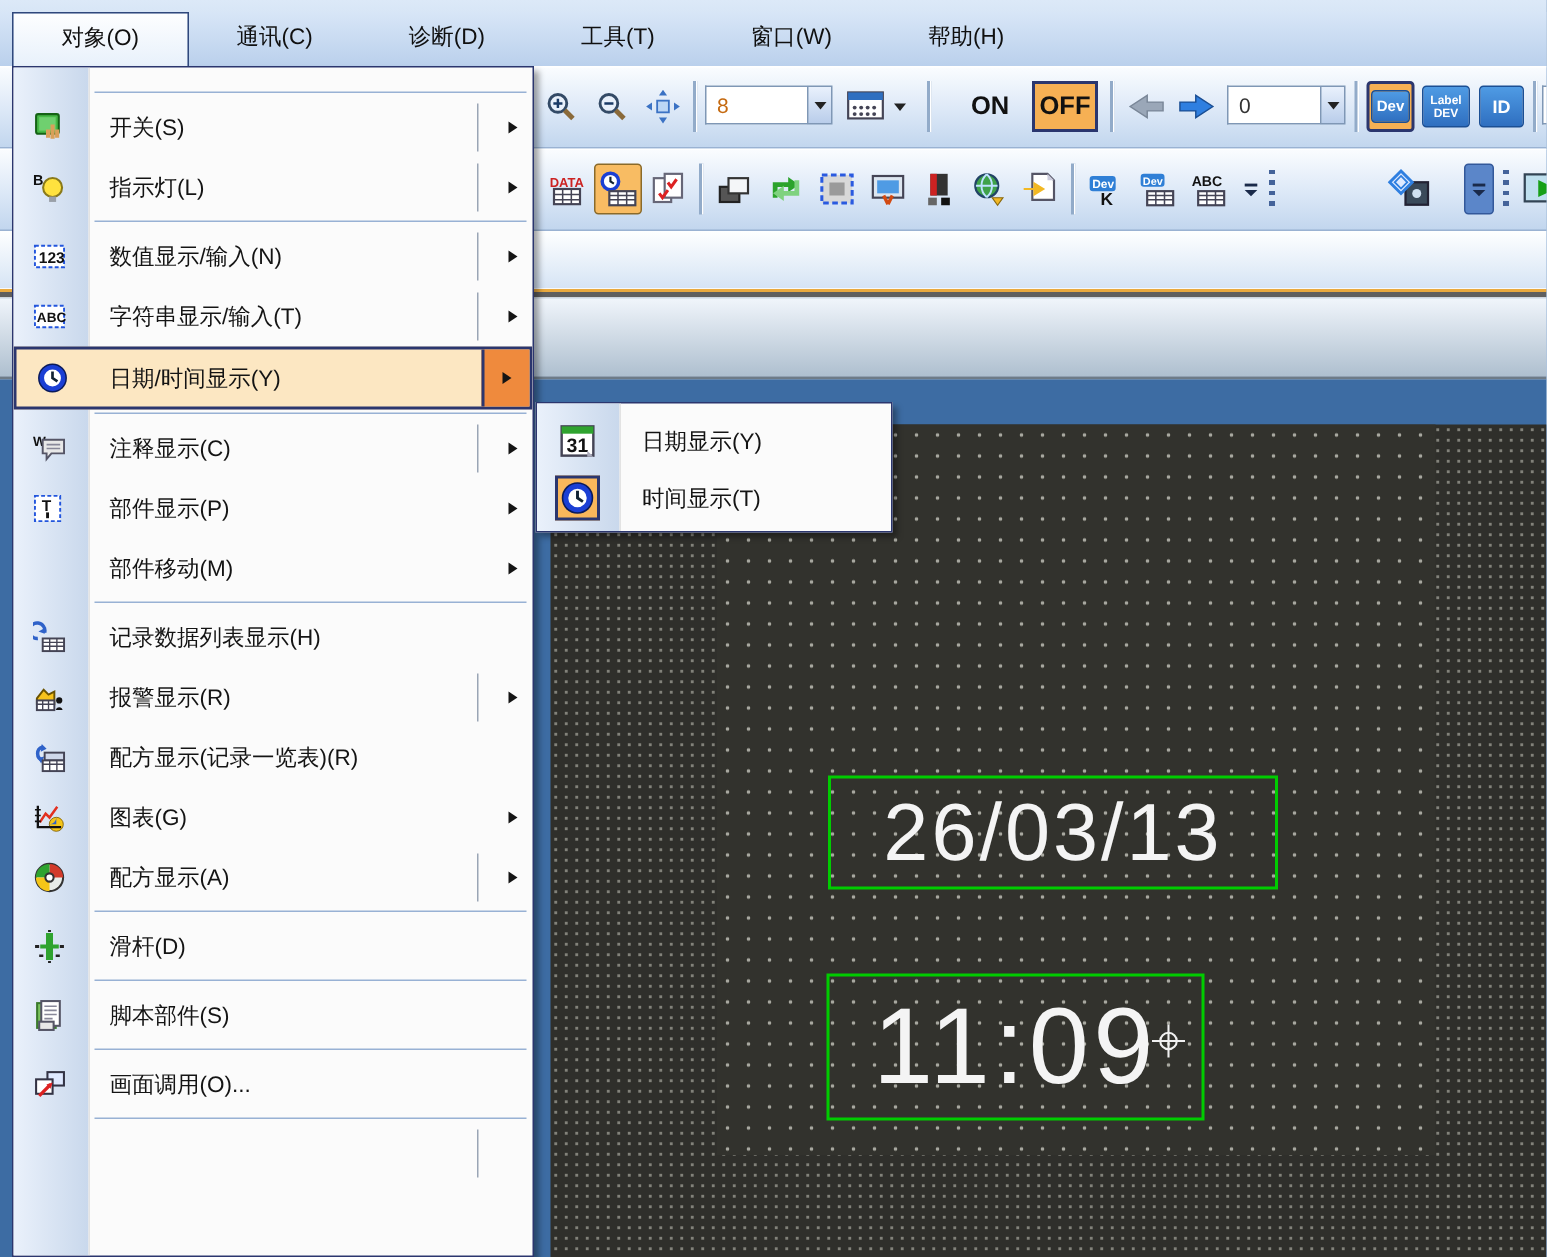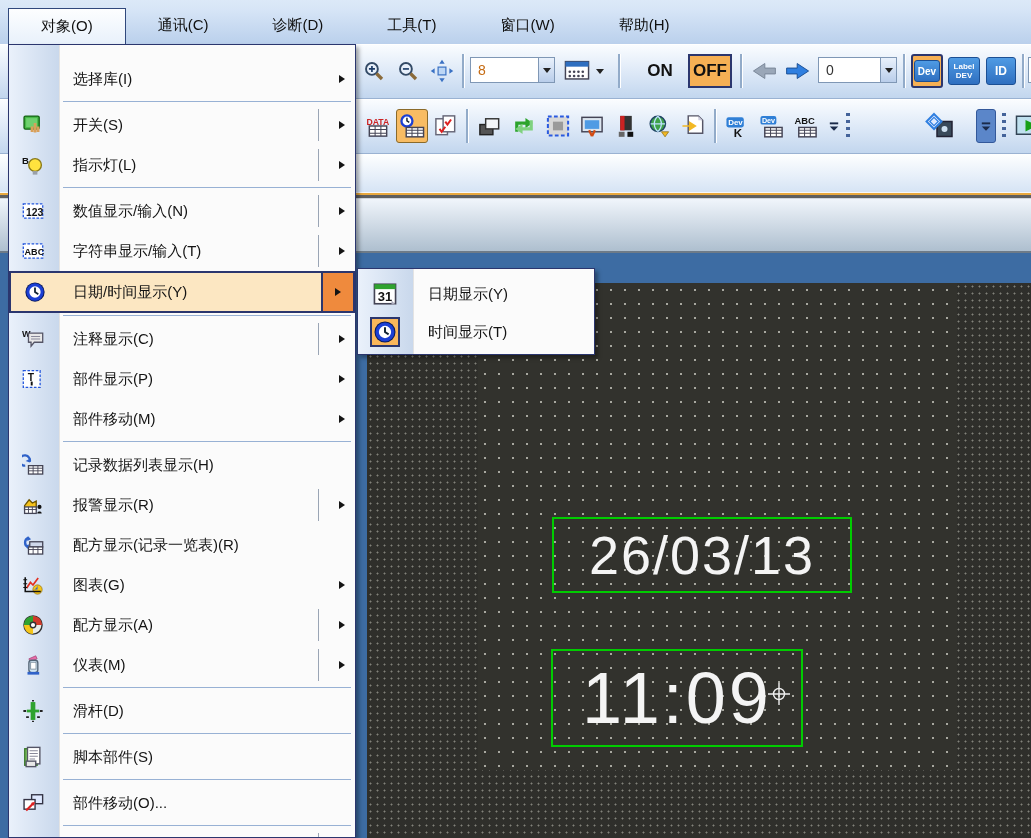--- a/index.html
+++ b/index.html
@@ -365,24 +365,20 @@
     <div id="timeobj" class="hmiobj">11:09</div>
     <svg id="crosshair" width="28" height="28">
       <circle cx="14" cy="14" r="5.5" fill="none" stroke="#f0f0f0" stroke-width="1.4"></circle>
       <path d="M14 3v22M3 14h22" stroke="#f0f0f0" stroke-width="1.4"></path>
     </svg>
   </div>
 
   <div id="objmenu">
     <div class="iconstrip"></div>
     <div class="list">
-        <div class="mi">
-          <span>选择库(I)</span>
-          <span class="arr"></span>
-        </div>
         <div class="msep"></div>
         <div class="mi">
           <span class="ic" style="display: flex; align-items: center; justify-content: center;">
             <svg width="22" height="22" viewBox="0 0 16 16">
               <rect x="1.5" y="1.5" width="11" height="9.5" rx="1" fill="#46b946" stroke="#156315"></rect>
               <rect x="3" y="3" width="8" height="6.5" fill="#6fd06f"></rect>
               <path d="M9.5 6.5v7M7.3 9v4M11.7 9v4" stroke="#d9a05a" stroke-width="2"></path>
             </svg>
           </span>
           <span>开关(S)</span>
@@ -524,33 +520,20 @@
               <path d="M8 1.4A6.6 6.6 0 0114.6 8L8 8z" fill="#d23a2a"></path>
               <path d="M1.4 8A6.6 6.6 0 018 1.4L8 8z" fill="#2fa32f"></path>
               <path d="M8 14.6A6.6 6.6 0 011.4 8L8 8z" fill="#f5c518"></path>
               <circle cx="8" cy="8" r="2" fill="#fff" stroke="#333"></circle>
             </svg>
           </span>
           <span>配方显示(A)</span>
           <span class="vdiv"></span>
           <span class="arr"></span>
         </div>
-        <div class="mi">
-          <span class="ic" style="display: flex; align-items: center; justify-content: center;">
-            <svg width="22" height="22" viewBox="0 0 16 16">
-              <path d="M5 3.5l5-2.2 1 2.2-5 2.2z" fill="#e76ba8" stroke="#a04070" stroke-width=".5"></path>
-              <rect x="5" y="4.5" width="6.5" height="9" rx="2" fill="#cfe4f2" stroke="#567"></rect>
-              <rect x="6.3" y="6" width="3.9" height="5" fill="#fff" stroke="#789" stroke-width=".6"></rect>
-              <rect x="4" y="13" width="8.5" height="2" fill="#2f62c9"></rect>
-            </svg>
-          </span>
-          <span>仪表(M)</span>
-          <span class="vdiv"></span>
-          <span class="arr"></span>
-        </div>
         <div class="msep"></div>
         <div class="mi">
           <span class="ic" style="display: flex; align-items: center; justify-content: center;">
             <svg width="22" height="22" viewBox="0 0 16 16">
               <path d="M8 1.5v13" stroke="#2fa32f" stroke-width="3.4"></path>
               <path d="M3.5 8h9" stroke="#2fa32f" stroke-width="2"></path>
               <path d="M1 8h2M13 8h2M8 0v1M8 15v1" stroke="#222" stroke-width="1.4"></path>
               <path d="M3 12.5h2M11 12.5h2" stroke="#222" stroke-width="1.2"></path>
             </svg>
           </span>
@@ -571,21 +554,21 @@
         <div class="msep"></div>
         <div class="mi">
           <span class="ic" style="display: flex; align-items: center; justify-content: center;">
             <svg width="22" height="22" viewBox="0 0 16 16">
               <rect x="7" y="2" width="8" height="6.5" fill="#dfe9ff" stroke="#334"></rect>
               <rect x="1.5" y="5.5" width="8" height="7" fill="#fff" stroke="#334"></rect>
               <path d="M3 13.5l5.5-5.5" stroke="#d22" stroke-width="1.6"></path>
               <path d="M9.5 7l-1 3-2-2z" fill="#d22"></path>
             </svg>
           </span>
-          <span>部件移动(O)...</span>
+          <span>画面调用(O)...</span>
         </div>
         <div class="msep"></div>
         <div class="mi">
           <span class="vdiv"></span>
         </div>
       </div>
   </div>
 
   <div id="submenu">
     <div class="iconstrip"></div>

